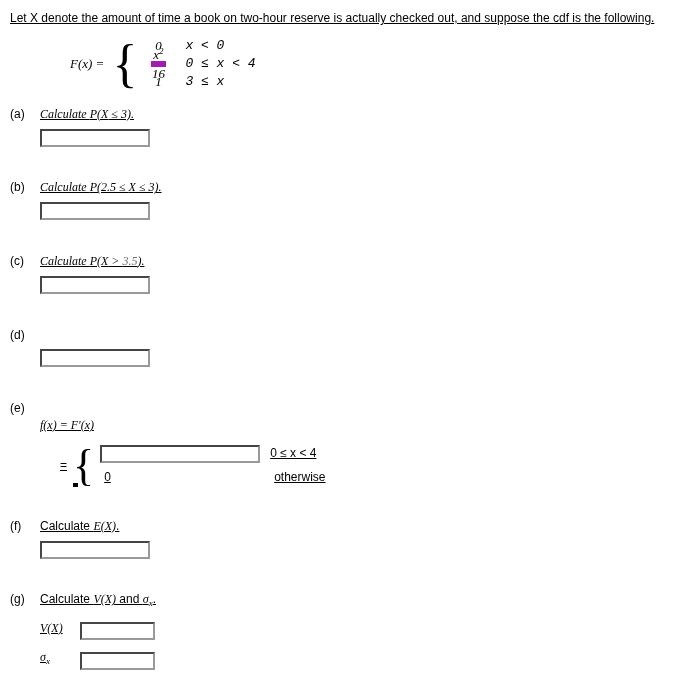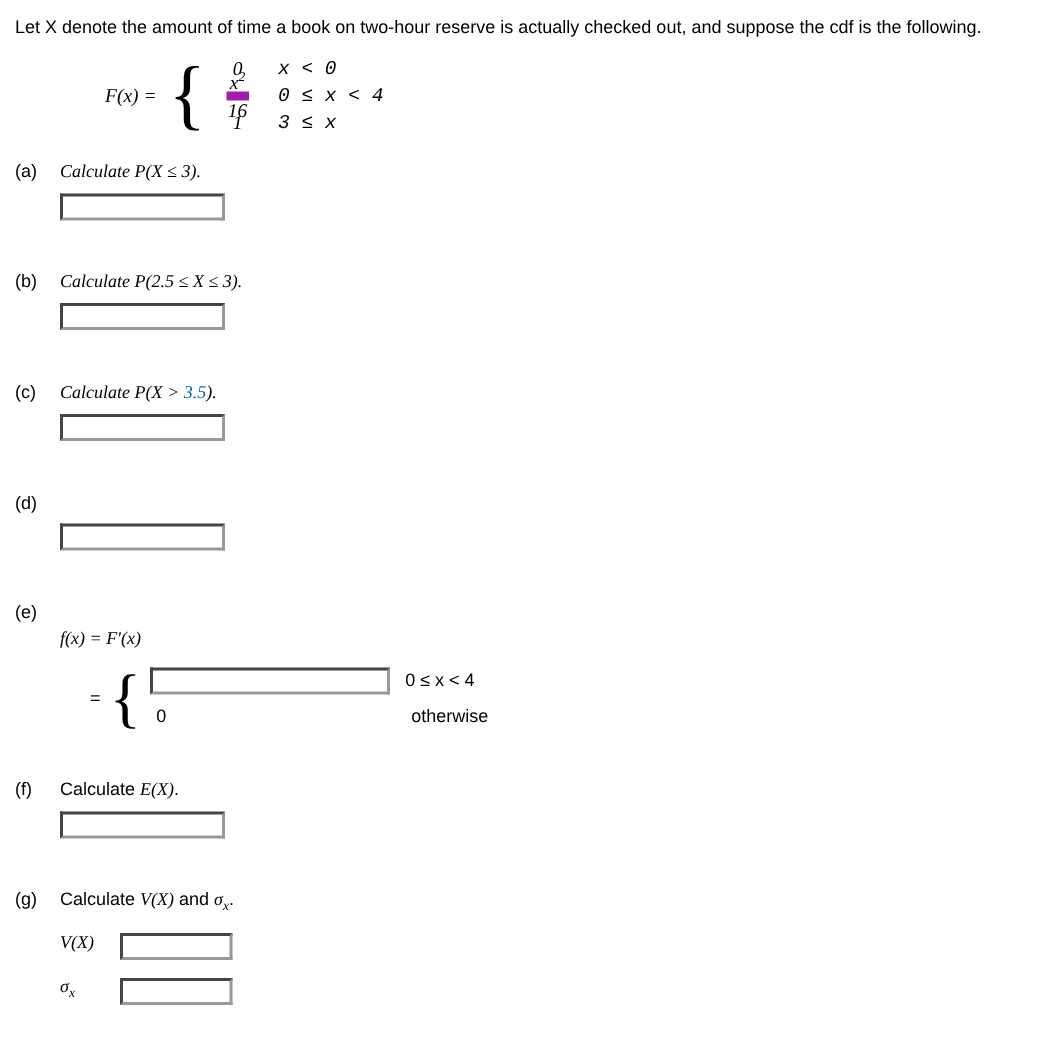--- a/index.html
+++ b/index.html
@@ -8,20 +8,21 @@
       color: #000;
       margin: 0;
       padding: 10px;
       width: 678px;
     }
     .content {
       line-height: 1.4;
     }
     .intro {
       margin-bottom: 10px;
+      text-decoration: underline;
     }
     .cdf-definition {
       margin: 10px 0 15px 60px;
       display: flex;
       align-items: center;
       font-style: italic;
       font-family: 'Times New Roman', serif;
       font-size: 13px;
     }
     .cdf-label {
@@ -72,41 +73,42 @@
     .question {
       margin: 12px 0 28px 0;
       display: flex;
     }
     .q-label {
       width: 30px;
       flex-shrink: 0;
     }
     .q-body {
       flex: 1;
+      text-decoration: underline;
     }
     .answer-input {
       display: inline-block;
       width: 110px;
       height: 18px;
       border: 2px inset #999;
       margin-top: 6px;
       box-sizing: border-box;
     }
     .answer-input-sm {
       width: 75px;
     }
     .answer-input-lg {
       width: 160px;
     }
     .italic {
       font-style: italic;
       font-family: 'Times New Roman', serif;
     }
     .red {
-      color: #0369a1;
+      color: #737373;
     }
     .density-block {
       margin: 8px 0 0 20px;
       display: flex;
       align-items: center;
     }
     .density-brace {
       font-size: 44px;
       line-height: 44px;
       margin: 0 6px;

